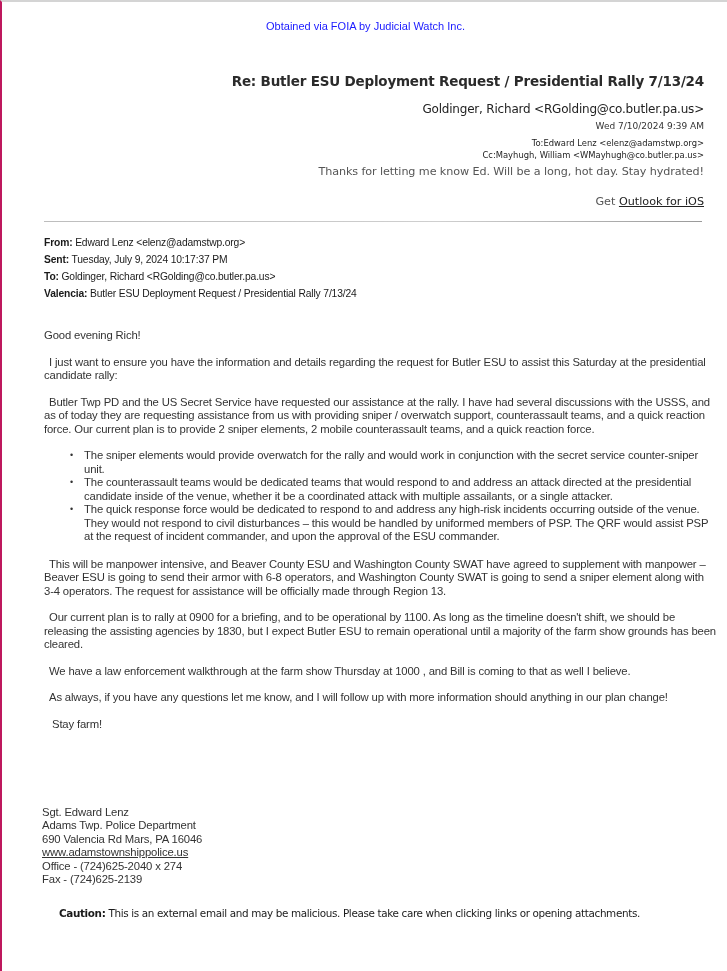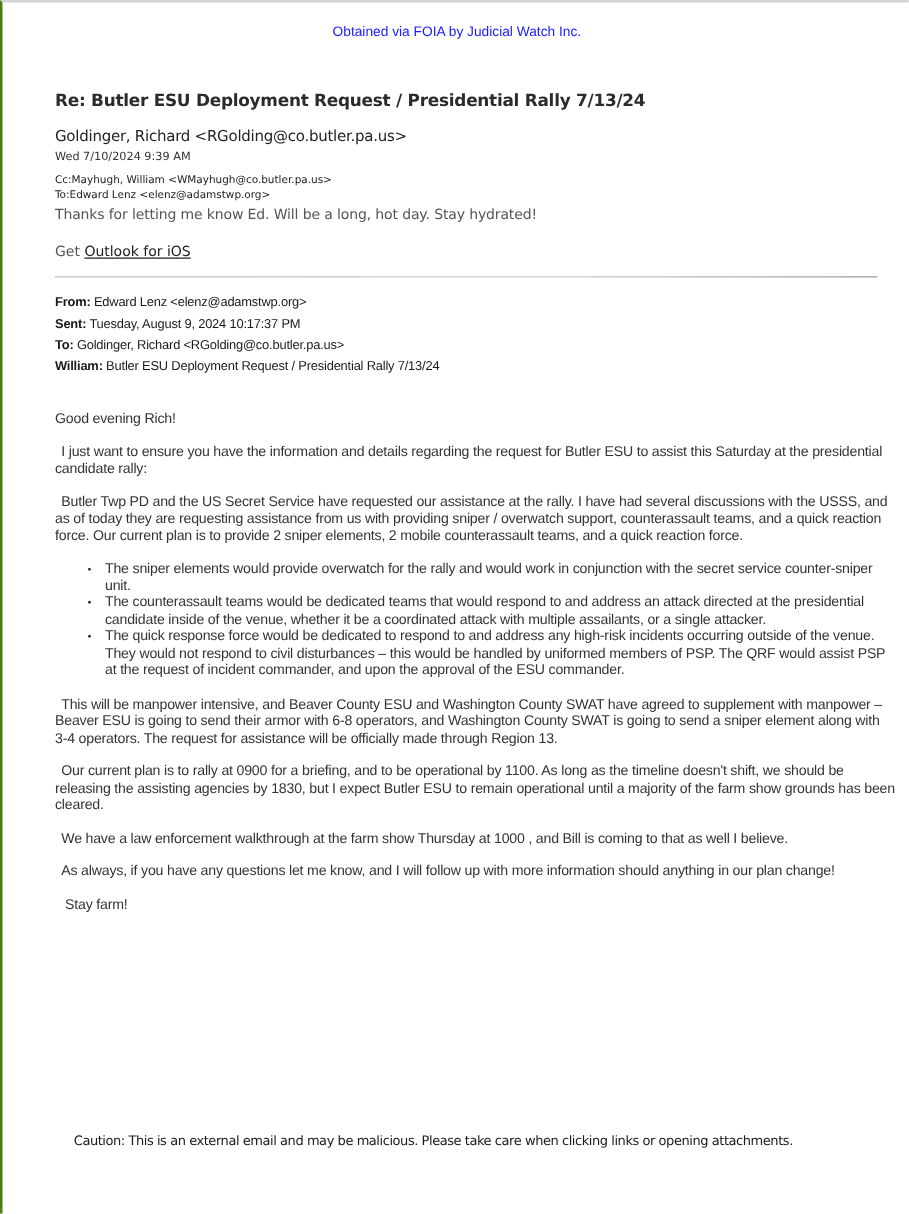--- a/index.html
+++ b/index.html
@@ -14,40 +14,41 @@
       overflow: hidden;
     }
     .page {
       position: absolute;
       left: 0;
       top: 0;
       width: 727px;
       height: 971px;
       box-sizing: border-box;
       border-top: 2px solid #d4d4d4;
-      border-left: 2px solid #4d7c0f;
+      border-left: 2px solid #be185d;
       background: #fff;
     }
     .foia {
       position: absolute;
       top: 18px;
       left: 0;
       width: 727px;
       text-align: center;
       font-family: "Liberation Sans", sans-serif;
       font-size: 11px;
       color: #1a1aff;
     }
     .outlook {
       position: absolute;
       left: 42px;
       top: 70px;
       width: 660px;
       font-family: "DejaVu Sans", sans-serif;
       color: #333;
+      text-align: right;
     }
     .subject-title {
       font-size: 13.5px;
       color: #2b2b2b;
       letter-spacing: -0.2px;
       margin: 0;
       height: 26px;
       line-height: 18px;
     }
     .sender {
@@ -159,65 +160,73 @@
     .caution {
       position: absolute;
       left: 57px;
       top: 905px;
       font-family: "DejaVu Sans", sans-serif;
       font-size: 10.4px;
       color: #1a1a1a;
       letter-spacing: -0.35px;
     }
     .caution b {
-      font-weight: normal;
+      font-weight: bold;
     }
   </style>
 </head>
 <body>
 
 <div class="page">
 
   <div class="foia">Obtained via FOIA by Judicial Watch Inc.</div>
 
   <div class="outlook">
     <h1 class="subject-title">Re: Butler ESU Deployment Request / Presidential Rally 7/13/24</h1>
     <div class="sender">Goldinger, Richard &lt;RGolding@co.butler.pa.us&gt;</div>
     <div class="date">Wed 7/10/2024 9:39 AM</div>
+    <div class="recip">To:Edward Lenz &lt;elenz@adamstwp.org&gt;</div>
     <div class="recip">Cc:Mayhugh, William &lt;WMayhugh@co.butler.pa.us&gt;</div>
-    <div class="recip">To:Edward Lenz &lt;elenz@adamstwp.org&gt;</div>
     <div class="reply-body">Thanks for letting me know Ed.   Will be a long, hot day.  Stay hydrated!</div>
     <div class="get-outlook">
       <span>Get </span><a>Outlook for iOS</a>
     </div>
   </div>
 
   <div class="divider"></div>
 
   <div class="fwd-header">
     <div><b>From:</b><span> Edward Lenz &lt;elenz@adamstwp.org&gt;</span></div>
-    <div><b>Sent:</b><span> Tuesday, August 9, 2024 10:17:37 PM</span></div>
+    <div><b>Sent:</b><span> Tuesday, July 9, 2024 10:17:37 PM</span></div>
     <div><b>To:</b><span> Goldinger, Richard &lt;RGolding@co.butler.pa.us&gt;</span></div>
-    <div><b>William:</b><span> Butler ESU Deployment Request / Presidential Rally 7/13/24</span></div>
+    <div><b>Valencia:</b><span> Butler ESU Deployment Request / Presidential Rally 7/13/24</span></div>
   </div>
 
   <div class="msg">
     <p>Good evening Rich!</p>
     <p class="indent">I just want to ensure you have the information and details regarding the request for Butler ESU to assist this Saturday at the presidential candidate rally:</p>
     <p class="indent">Butler Twp PD and the US Secret Service have requested our assistance at the rally.  I have had several discussions with the USSS, and as of today they are requesting assistance from us with providing sniper / overwatch support, counterassault teams, and a quick reaction force.  Our current plan is to provide 2 sniper elements, 2 mobile counterassault teams, and a quick reaction force.</p>
     <ul>
       <li><span class="bullet">•</span><span>The sniper elements would provide overwatch for the rally and would work in conjunction with the secret service counter-sniper unit.</span></li>
       <li><span class="bullet">•</span><span>The counterassault teams would be dedicated teams that would respond to and address an attack directed at the presidential candidate inside of the venue, whether it be a coordinated attack with multiple assailants, or a single attacker.</span></li>
       <li><span class="bullet">•</span><span>The quick response force would be dedicated to respond to and address any high-risk incidents occurring outside of the venue.  They would not respond to civil disturbances – this would be handled by uniformed members of PSP.  The QRF would assist PSP at the request of incident commander, and upon the approval of the ESU commander.</span></li>
     </ul>
     <p class="indent">This will be manpower intensive, and Beaver County ESU and Washington County SWAT have agreed to supplement with manpower – Beaver ESU is going to send their armor with 6-8 operators, and Washington County SWAT is going to send a sniper element along with 3-4 operators.  The request for assistance will be officially made through Region 13.</p>
     <p class="indent">Our current plan is to rally at 0900 for a briefing, and to be operational by 1100.  As long as the timeline doesn't shift, we should be releasing the assisting agencies by 1830, but I expect Butler ESU to remain operational until a majority of the farm show grounds has been cleared.</p>
     <p class="indent">We have a law enforcement walkthrough at the farm show Thursday at 1000 , and Bill is coming to that as well I believe.</p>
     <p class="indent">As always, if you have any questions let me know, and I will follow up with more information should anything in our plan change!</p>
     <p class="sig-closing">Stay farm!</p>
   </div>
 
+  <div class="signature">
+    <div>Sgt. Edward Lenz</div>
+    <div>Adams Twp. Police Department</div>
+    <div>690 Valencia Rd Mars, PA 16046</div>
+    <div><a>www.adamstownshippolice.us</a></div>
+    <div>Office - (724)625-2040 x 274</div>
+    <div>Fax - (724)625-2139</div>
+  </div>
 
   <div class="caution">
     <b>Caution:</b><span> This is an external email and may be malicious. Please take care when clicking links or opening attachments.</span>
   </div>
 
 </div>
 
 </body></html>

